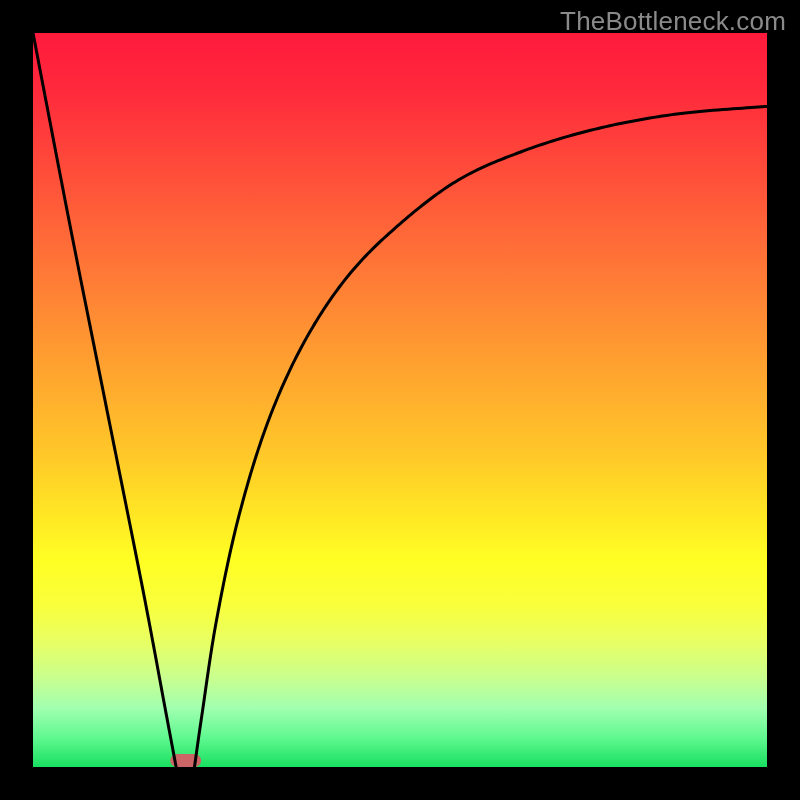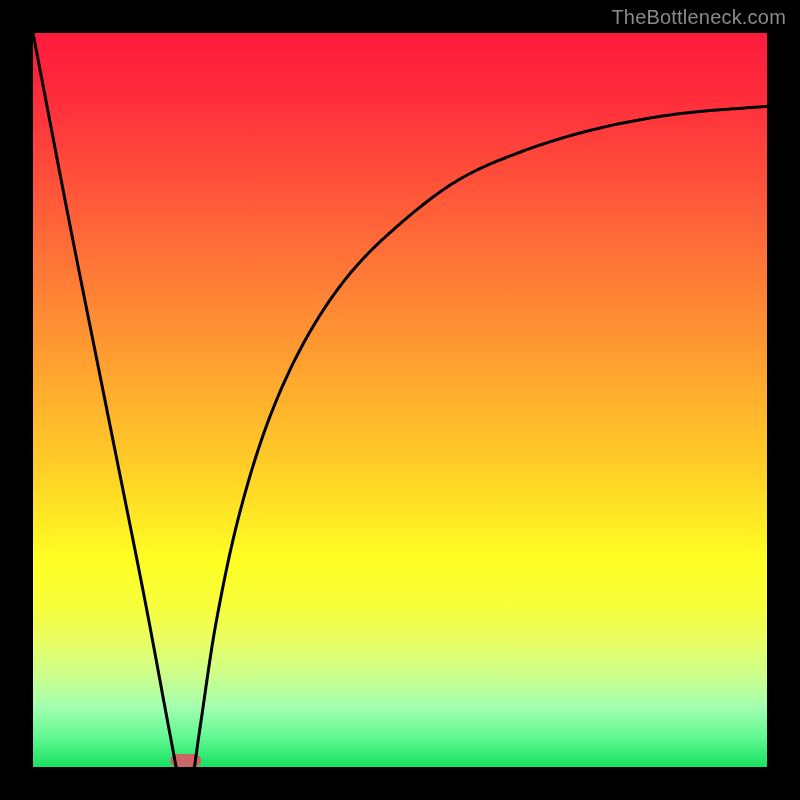--- a/index.html
+++ b/index.html
@@ -47,21 +47,21 @@
     left: 0;
     top: 0;
     width: 734px;
     height: 734px;
   }
   .watermark {
     position: absolute;
     top: 6px;
     right: 14px;
     color: #8a8a8a;
-    font-size: 20px;
+    font-size: 26px;
     font-weight: 400;
     letter-spacing: 0.2px;
   }
 </style>
 </head>
 <body>
 
 <div class="frame">
 
   <div class="plot-area">

